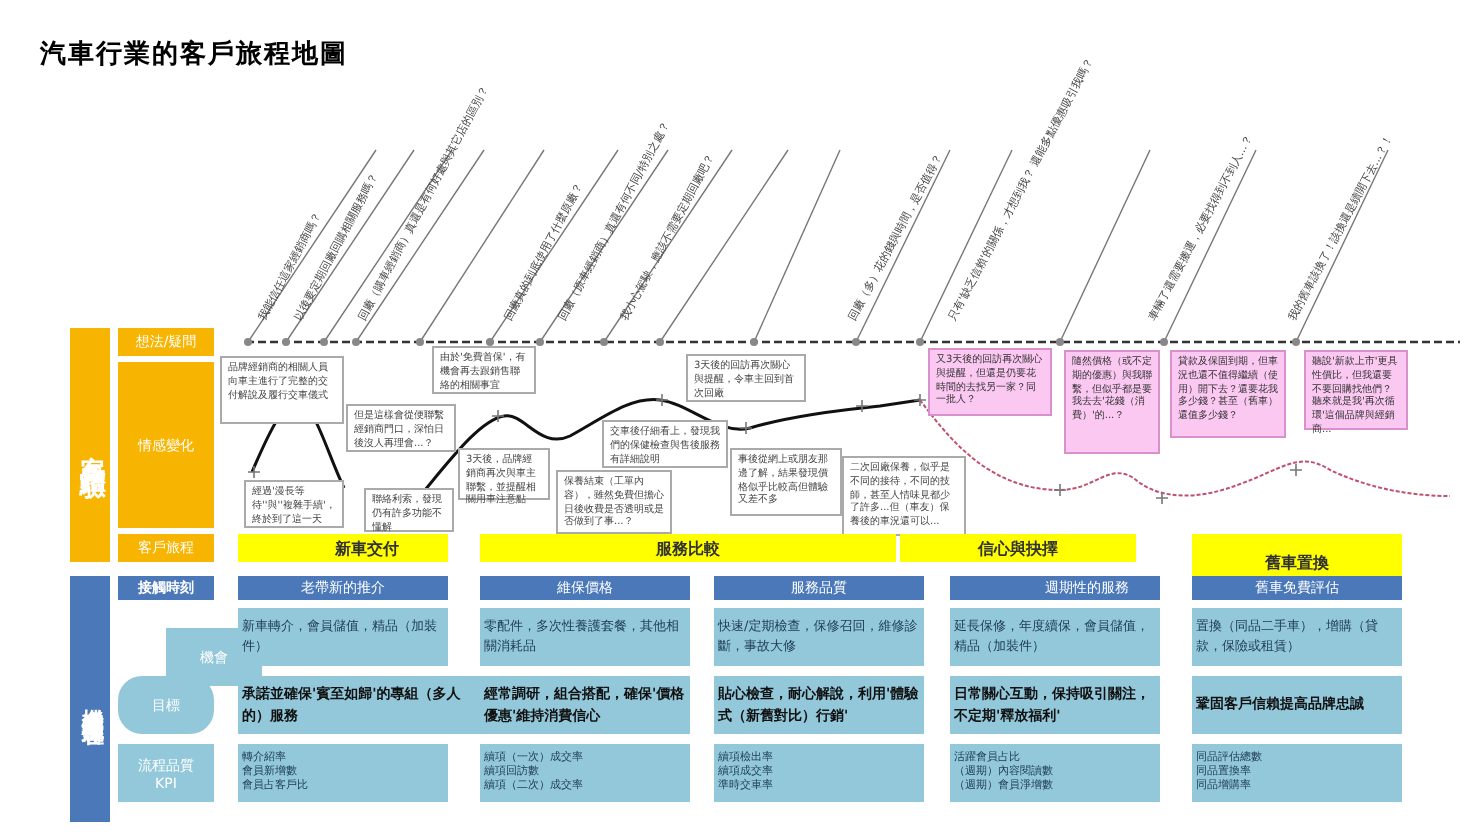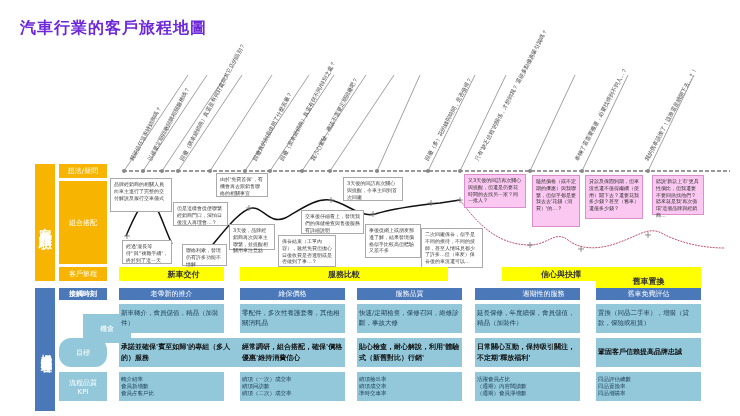--- a/index.html
+++ b/index.html
@@ -1,17 +1,17 @@
 <!DOCTYPE html>
 <html><head>
 <meta charset="utf-8">
 <style>
   html,body{margin:0;padding:0;background:#fff;}
   body{width:740px;height:416px;position:relative;overflow:hidden;font-family:"DejaVu Sans",sans-serif;}
-  .title{position:absolute;left:20px;top:18px;font-size:16px;font-weight:bold;color:#6d28d9;letter-spacing:1px;}
+  .title{position:absolute;left:20px;top:18px;font-size:13px;font-weight:bold;color:#000000;letter-spacing:1px;}
   .abs{position:absolute;box-sizing:border-box;}
   .orange{background:#f7b400;color:#fff;}
   .blue{background:#4a78b8;color:#fff;}
   .lightblue{background:#92c8da;color:#1d3a55;}
   .yellow{background:#ffff00;color:#333;font-weight:bold;}
   .vlabel{display:flex;align-items:center;justify-content:center;text-align:center;writing-mode:vertical-rl;font-size:13px;font-weight:bold;letter-spacing:3px;}
   .cell{display:flex;align-items:center;justify-content:center;text-align:center;font-size:7px;}
   .stage{display:flex;align-items:center;justify-content:center;font-size:8px;}
   .hdr{display:flex;align-items:center;justify-content:center;font-size:7px;font-weight:normal;}
   .content{font-size:6.5px;padding:4px 2px;line-height:1.45;display:flex;align-items:center;}
@@ -91,42 +91,42 @@
 <div class="q" style="left:258px;top:155px;">回廠真的到底使用了什麼原廠？</div>
 <div class="q" style="left:285px;top:155px;">回廠（原車經銷商）真還有何不同/特別之處？</div>
 <div class="q" style="left:316px;top:155px;">我小心駕駛，應該不需要定期回廠吧？</div>
 <div class="q" style="left:430px;top:155px;">回廠（多）花的錢與時間，是否值得？</div>
 <div class="q" style="left:480px;top:155px;">只有'缺乏信賴'的關係，才想到我？ 還能多點優惠吸引我嗎？</div>
 <div class="q" style="left:580px;top:155px;">車輛了還需要搬運，必要找得到不到人...？</div>
 <div class="q" style="left:650px;top:155px;">我的舊車該換了！該換還是續開下去...？！</div>
 
 <div class="abs orange vlabel" style="left:35px;top:164px;width:20px;height:117px;">客戶體驗</div>
 <div class="abs orange cell" style="left:59px;top:164px;width:48px;height:14px;">想法/疑問</div>
-<div class="abs orange cell" style="left:59px;top:181px;width:48px;height:83px;">組合搭配</div>
+<div class="abs orange cell" style="left:59px;top:181px;width:48px;height:83px;">情感變化</div>
 <div class="abs orange cell" style="left:59px;top:267px;width:48px;height:14px;">客戶旅程</div>
 
 <div class="bubble" style="left:110px;top:178px;width:62px;height:34px;">品牌經銷商的相關人員向車主進行了完整的交付解說及履行交車儀式</div>
 <div class="bubble" style="left:122px;top:240px;width:50px;height:24px;">經過'漫長等待''與''複雜手續'，終於到了這一天</div>
 <div class="bubble" style="left:173px;top:202px;width:55px;height:24px;">但是這樣會從便聯繫經銷商門口，深怕日後沒人再理會...？</div>
 <div class="bubble" style="left:182px;top:244px;width:45px;height:22px;">聯絡利索，發現仍有許多功能不懂解</div>
 <div class="bubble" style="left:216px;top:173px;width:52px;height:24px;">由於'免費首保'，有機會再去跟銷售聯絡的相關事宜</div>
 <div class="bubble" style="left:229px;top:224px;width:46px;height:26px;">3天後，品牌經銷商再次與車主聯繫，並提醒相關用車注意點</div>
 <div class="bubble" style="left:278px;top:235px;width:58px;height:32px;">保養結束（工單內容），雖然免費但擔心日後收費是否透明或是否做到了事...？</div>
 <div class="bubble" style="left:301px;top:210px;width:63px;height:24px;">交車後仔細看上，發現我們的保健檢查與售後服務有詳細說明</div>
 <div class="bubble" style="left:343px;top:177px;width:60px;height:24px;">3天後的回訪再次關心與提醒，令車主回到首次回廠</div>
 <div class="bubble" style="left:365px;top:224px;width:56px;height:34px;">事後從網上或朋友那邊了解，結果發現價格似乎比較高但體驗又差不多</div>
 <div class="bubble" style="left:421px;top:228px;width:62px;height:40px;">二次回廠保養，似乎是不同的接待，不同的技師，甚至人情味見都少了許多...但（車友）保養後的車況還可以...</div>
 <div class="bubble pink" style="left:464px;top:174px;width:62px;height:34px;">又3天後的回訪再次關心與提醒，但還是仍要花時間的去找另一家？同一批人？</div>
 <div class="bubble pink" style="left:532px;top:175px;width:48px;height:52px;">隨然價格（或不定期的優惠）與我聯繫，但似乎都是要我去去'花錢（消費）'的...？</div>
 <div class="bubble pink" style="left:585px;top:175px;width:58px;height:44px;">貸款及保固到期，但車況也還不值得繼續（使用）開下去？還要花我多少錢？甚至（舊車）還值多少錢？</div>
 <div class="bubble pink" style="left:652px;top:175px;width:52px;height:40px;">聽說'新款上市'更具性價比，但我還要不要回購找他們？聽來就是我'再次循環'這個品牌與經銷商...</div>
 
 <div class="abs yellow stage" style="left:119px;top:267px;width:105px;height:14px;padding-left:24px;">新車交付</div>
 <div class="abs yellow stage" style="left:240px;top:267px;width:208px;height:14px;">服務比較</div>
-<div class="abs yellow stage" style="left:502px;top:267px;width:118px;height:14px;">信心與抉擇</div>
+<div class="abs yellow stage" style="left:450px;top:267px;width:118px;height:14px;">信心與抉擇</div>
 <div class="abs yellow stage" style="left:596px;top:267px;width:105px;height:28px;">舊車置換</div>
 
 <div class="abs blue vlabel" style="left:35px;top:288px;width:20px;height:123px;font-size:11px;letter-spacing:1px;">機會洞察及流程管理</div>
 <div class="abs blue cell" style="left:59px;top:288px;width:48px;height:12px;font-weight:bold;">接觸時刻</div>
 <div class="abs lightblue cell" style="left:59px;top:314px;width:48px;height:29px;color:#fff;margin-left:24px;">機會</div>
 <div class="abs lightblue cell" style="left:59px;top:338px;width:48px;height:29px;color:#fff;border-radius:12px;">目標</div>
 <div class="abs lightblue cell" style="left:59px;top:372px;width:48px;height:29px;color:#fff;padding:0 8px;">流程品質KPI</div>
 
 <div class="abs blue hdr" style="left:119px;top:288px;width:105px;height:12px;">老帶新的推介</div>
 <div class="abs blue hdr" style="left:240px;top:288px;width:105px;height:12px;">維保價格</div>

